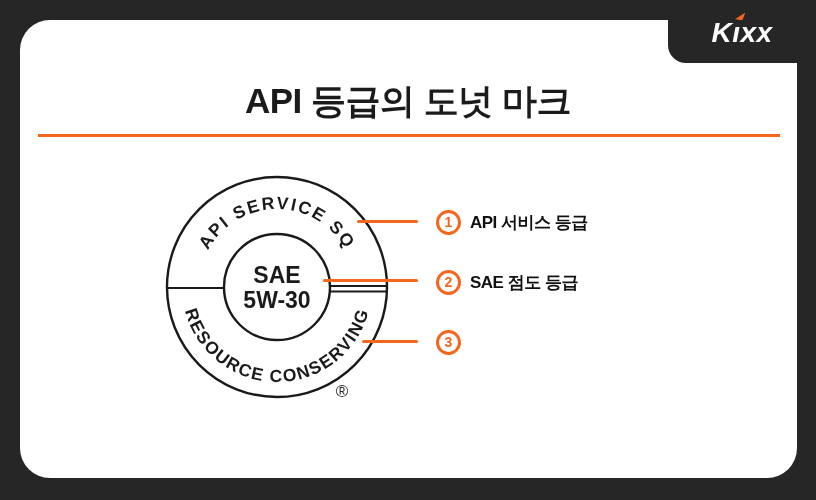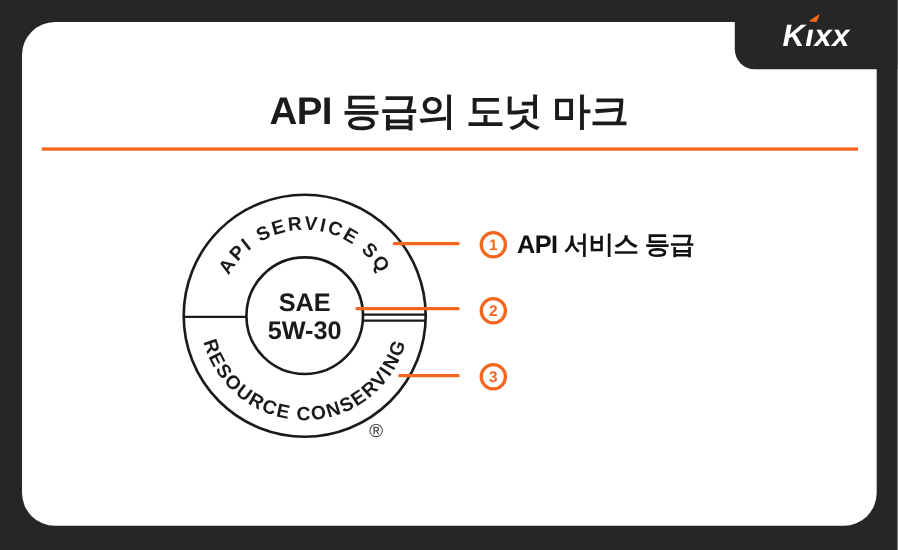--- a/index.html
+++ b/index.html
@@ -51,21 +51,21 @@
   }
   .callout-row-1{top:206px;}
   .callout-row-2{top:266px;}
   .callout-row-3{top:326px;}
   .num-badge{
     width:19px;height:19px;border:3px solid #F4661E;border-radius:50%;
     color:#F4661E;font-size:14px;font-weight:800;line-height:1;
     display:flex;align-items:center;justify-content:center;flex:0 0 auto;
   }
   .callout-label{
-    font-size:23px;font-weight:700;color:#111111;letter-spacing:-0.5px;
+    font-size:17px;font-weight:700;color:#111111;letter-spacing:-0.5px;
     white-space:nowrap;
   }
 </style>
 </head>
 <body>
 
 <div class="stage">
 
   <div class="card"></div>
 
@@ -111,19 +111,20 @@
   <div class="connector connector-2"></div>
   <div class="connector connector-3"></div>
 
   <div class="callout-row callout-row-1">
     <span class="num-badge">1</span>
     <span class="callout-label">API 서비스 등급</span>
   </div>
 
   <div class="callout-row callout-row-2">
     <span class="num-badge">2</span>
+    <span class="callout-label">SAE 점도 등급</span>
   </div>
 
   <div class="callout-row callout-row-3">
     <span class="num-badge">3</span>
   </div>
 
 </div>
 
 </body></html>

